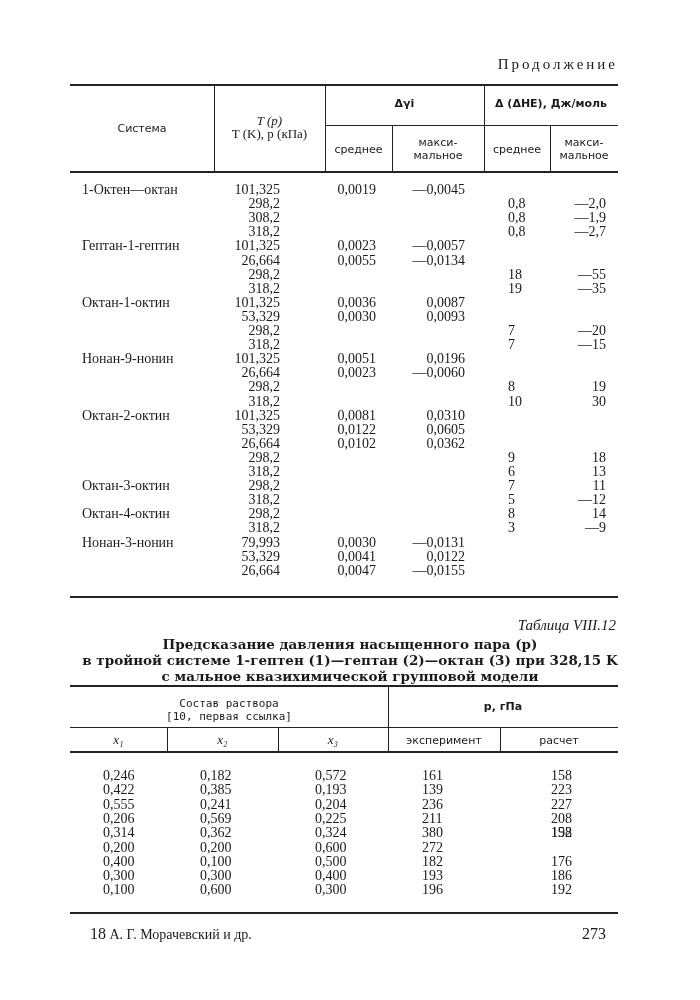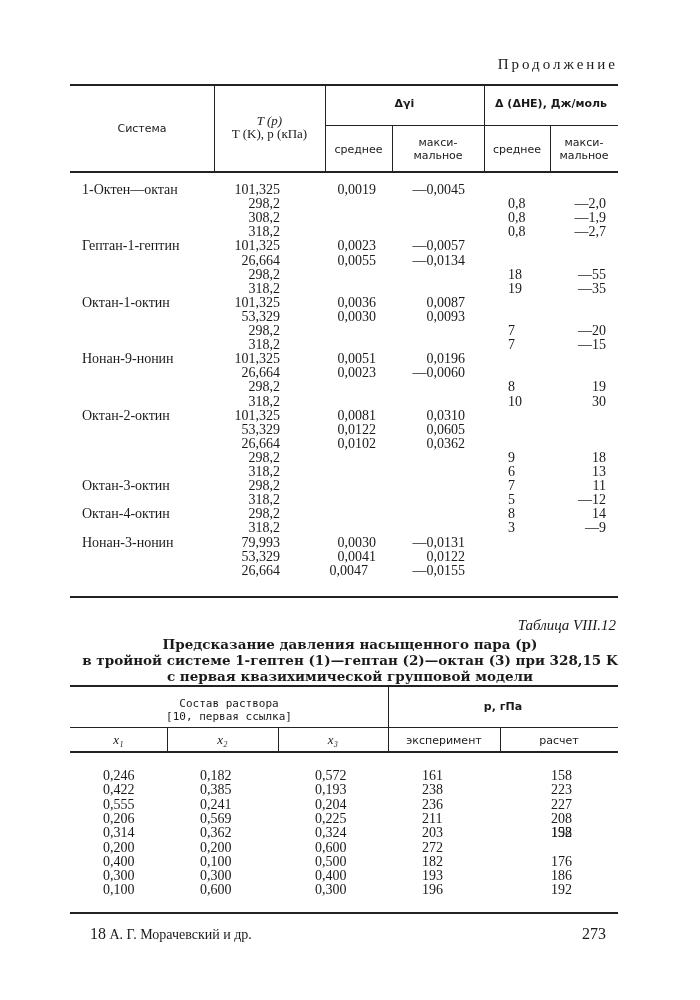--- a/index.html
+++ b/index.html
@@ -264,32 +264,32 @@
         <div class="cell" style="top: 549.6px; left: 82px; width: 130px;"></div>
         <div class="cell" style="top: 549.6px; right: 420px; text-align: right;">53,329</div>
         <div class="cell" style="top: 549.6px; right: 324px; text-align: right;">0,0041</div>
         <div class="cell" style="top: 549.6px; right: 235px; text-align: right;">0,0122</div>
         <div class="cell" style="top: 549.6px; left: 508px; width: 40px;"></div>
         <div class="cell" style="top: 549.6px; right: 94px; text-align: right;"></div>
       </div>
       <div>
         <div class="cell" style="top: 563.7px; left: 82px; width: 130px;"></div>
         <div class="cell" style="top: 563.7px; right: 420px; text-align: right;">26,664</div>
-        <div class="cell" style="top: 563.7px; right: 332px; text-align: left;">0,0047</div>
+        <div class="cell" style="top: 563.7px; right: 324px; text-align: left;">0,0047</div>
         <div class="cell" style="top: 563.7px; right: 235px; text-align: right;">—0,0155</div>
         <div class="cell" style="top: 563.7px; left: 508px; width: 40px;"></div>
         <div class="cell" style="top: 563.7px; right: 94px; text-align: right;"></div>
       </div>
     </div>
 </div>
 
 <div class="abs caption-num">Таблица VIII.12</div>
 <div class="abs caption" style="top:636px;">Предсказание давления насыщенного пара (p)</div>
 <div class="abs caption" style="top:652px;">в тройной системе 1-гептен (1)—гептан (2)—октан (3) при 328,15 K</div>
-<div class="abs caption" style="top:668px;">с первая квазихимической групповой модели</div>
+<div class="abs caption" style="top:668px;">с мальное квазихимической групповой модели</div>
 
 <div>
   <div class="hline" style="left:70px; width:548px; top:685px;"></div>
   <div class="hline thin" style="left:70px; width:548px; top:727px;"></div>
   <div class="hline" style="left:70px; width:548px; top:751px;"></div>
   <div class="hline" style="left:70px; width:548px; top:912px;"></div>
   <div class="vline" style="left:388px; top:686px; height:65px;"></div>
   <div class="vline" style="left:167px; top:728px; height:23px;"></div>
   <div class="vline" style="left:278px; top:728px; height:23px;"></div>
   <div class="vline" style="left:500px; top:728px; height:23px;"></div>
@@ -308,42 +308,42 @@
         <div class="cell" style="top: 769px; left: 103px; text-align: right;">0,246</div>
         <div class="cell" style="top: 769px; left: 200px;">0,182</div>
         <div class="cell" style="top: 769px; left: 315px; text-align: right;">0,572</div>
         <div class="cell" style="top: 769px; left: 422px;">161</div>
         <div class="cell" style="top: 769px; left: 551px;">158</div>
       </div>
       <div>
         <div class="cell" style="top: 783.3px; left: 103px;">0,422</div>
         <div class="cell" style="top: 783.3px; left: 200px;">0,385</div>
         <div class="cell" style="top: 783.3px; left: 315px;">0,193</div>
-        <div class="cell" style="top: 783.3px; left: 422px;">238</div>
+        <div class="cell" style="top: 783.3px; left: 422px;">139</div>
         <div class="cell" style="top: 783.3px; left: 551px;">223</div>
       </div>
       <div>
         <div class="cell" style="top: 797.6px; left: 103px;">0,555</div>
         <div class="cell" style="top: 797.6px; left: 200px;">0,241</div>
         <div class="cell" style="top: 797.6px; left: 315px;">0,204</div>
         <div class="cell" style="top: 797.6px; left: 422px;">236</div>
         <div class="cell" style="top: 797.6px; left: 551px;">227</div>
       </div>
       <div>
         <div class="cell" style="top: 811.9px; left: 103px;">0,206</div>
         <div class="cell" style="top: 811.9px; left: 200px;">0,569</div>
         <div class="cell" style="top: 811.9px; left: 315px;">0,225</div>
         <div class="cell" style="top: 811.9px; left: 422px;">211</div>
         <div class="cell" style="top: 811.9px; left: 551px;">208</div>
       </div>
       <div>
         <div class="cell" style="top: 826.2px; left: 103px;">0,314</div>
         <div class="cell" style="top: 826.2px; left: 200px;">0,362</div>
         <div class="cell" style="top: 826.2px; left: 315px;">0,324</div>
-        <div class="cell" style="top: 826.2px; left: 422px;">203</div>
+        <div class="cell" style="top: 826.2px; left: 422px;">380</div>
         <div class="cell" style="top: 826.2px; left: 551px;">198</div>
       </div>
       <div>
         <div class="cell" style="top: 840.5px; left: 103px;">0,200</div>
         <div class="cell" style="top: 840.5px; left: 200px;">0,200</div>
         <div class="cell" style="top: 840.5px; left: 315px;">0,600</div>
         <div class="cell" style="top: 840.5px; left: 422px;">272</div>
         <div class="cell" style="top: 826px; left: 551px;">152</div>
       </div>
       <div>

